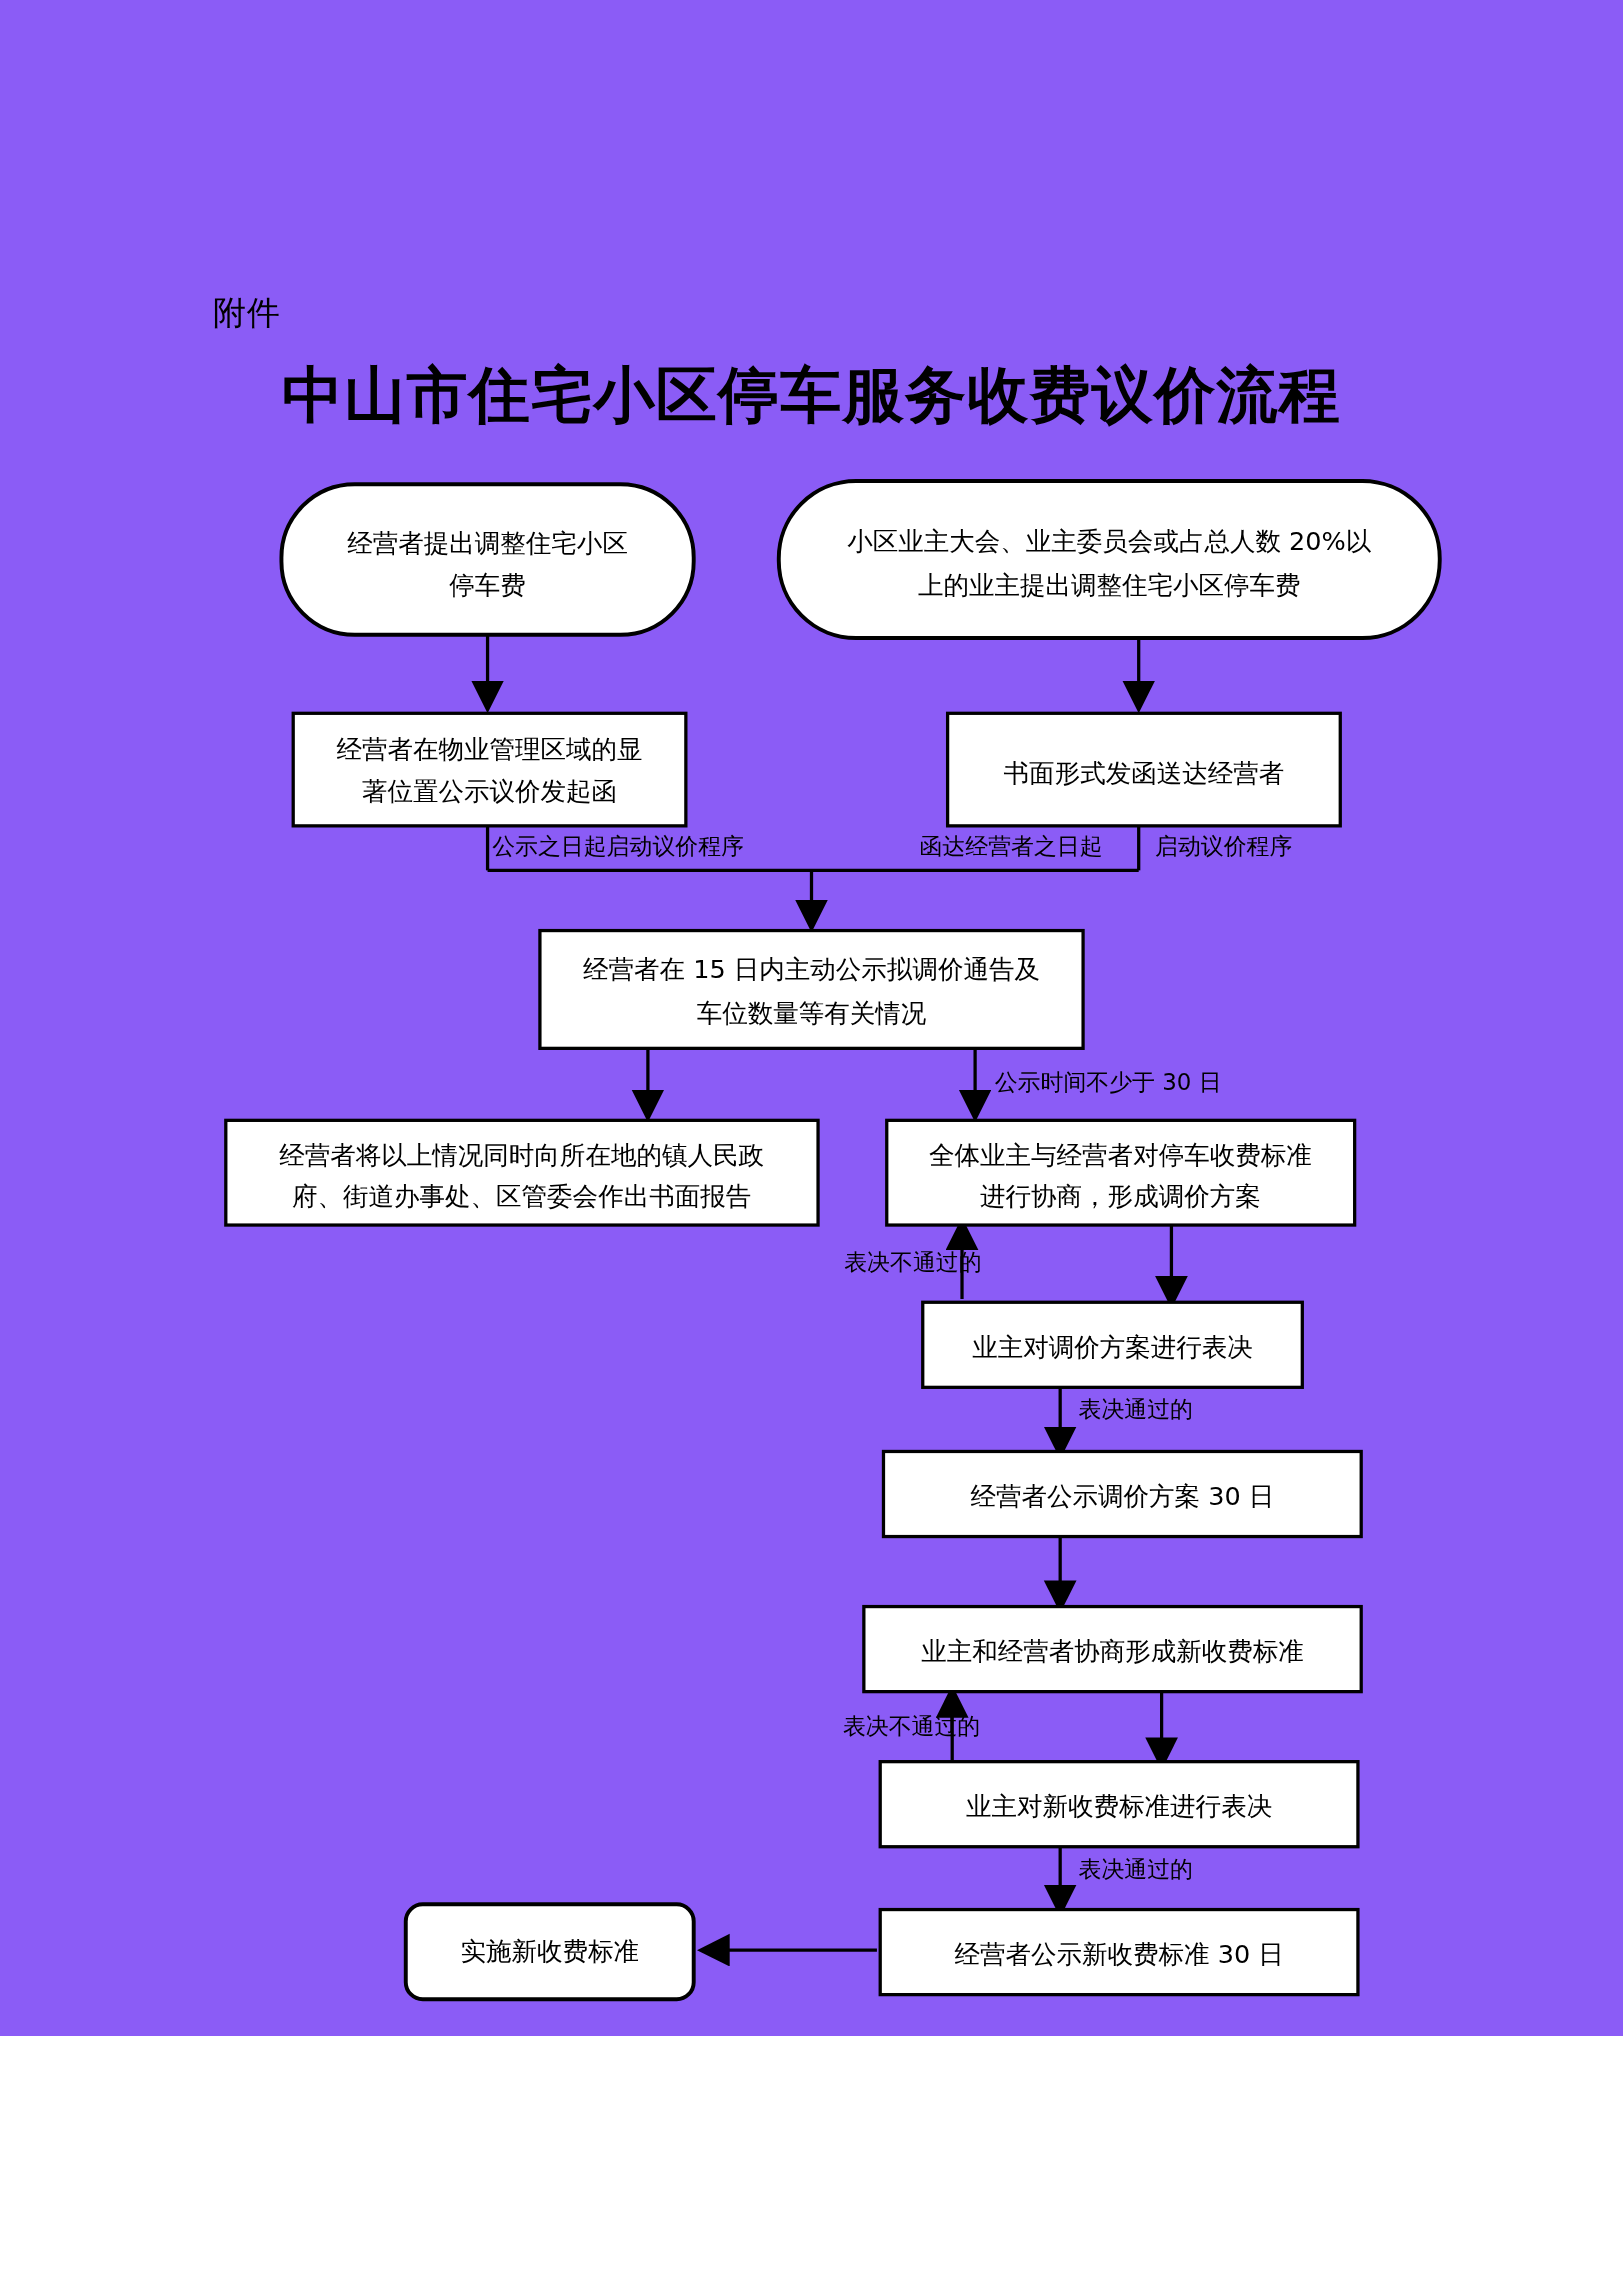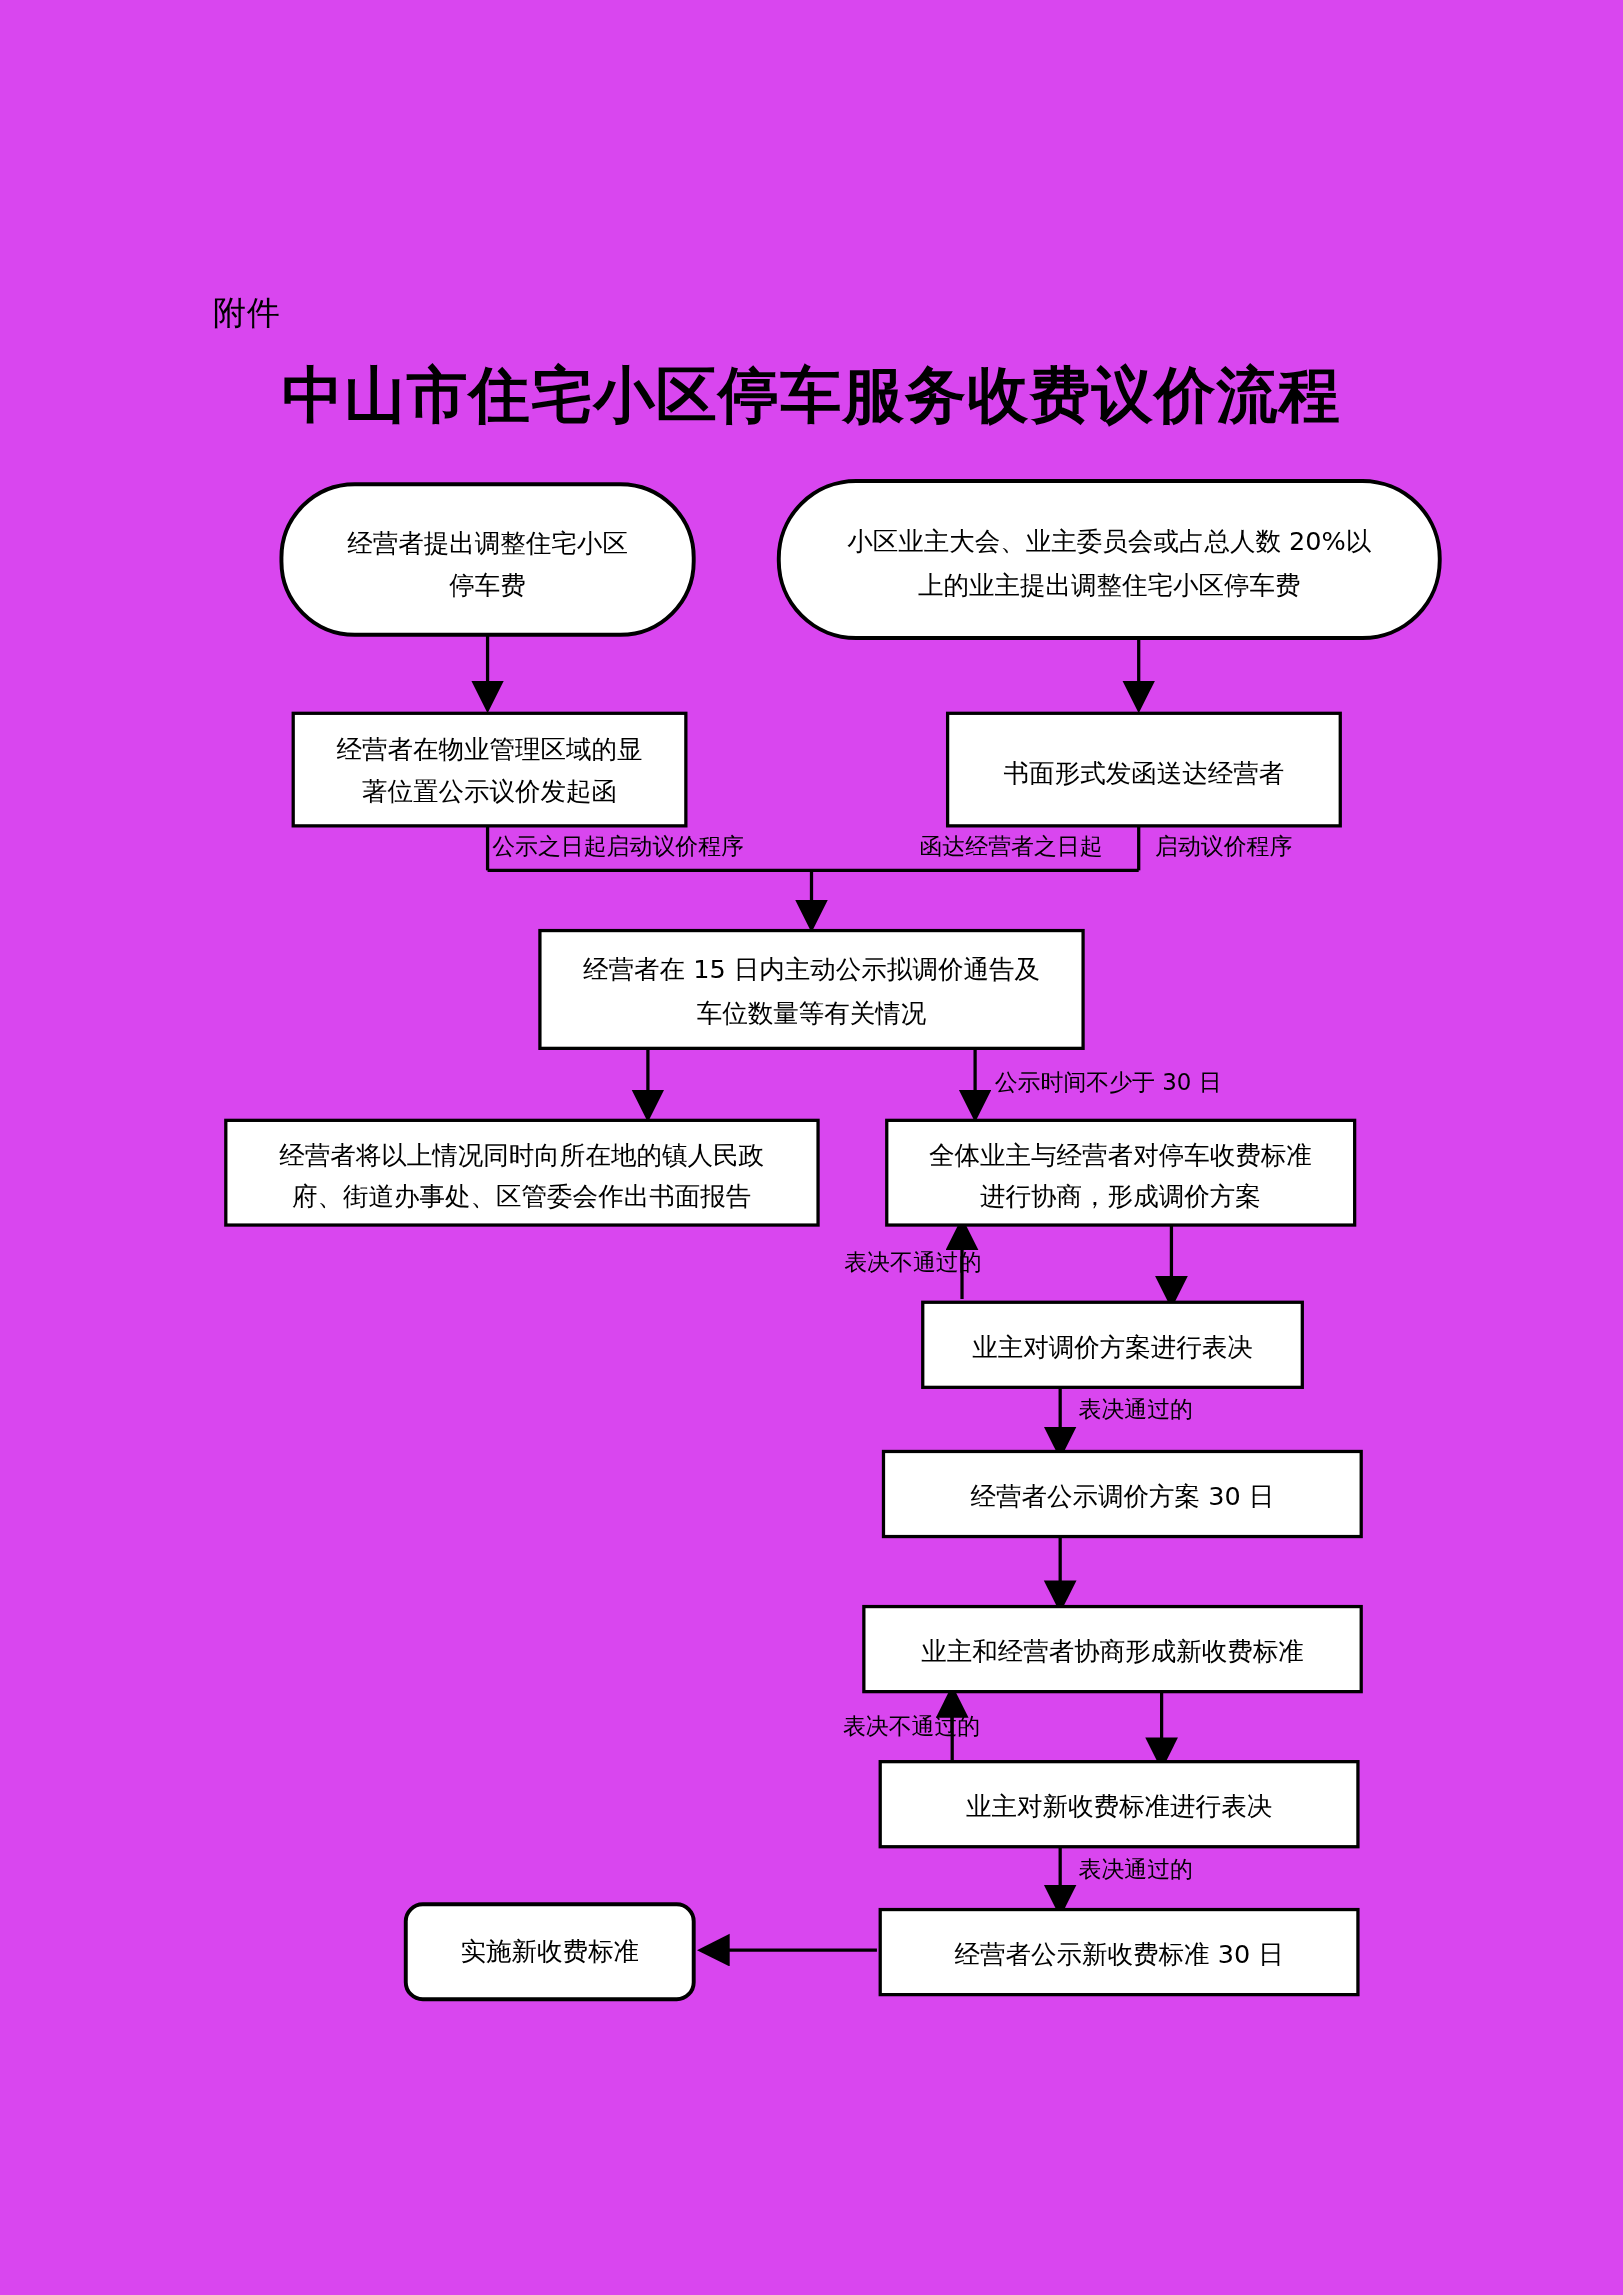--- a/index.html
+++ b/index.html
@@ -4,21 +4,21 @@
 <title>中山市住宅小区停车服务收费议价流程</title>
 <style>
   html,body{margin:0;padding:0;background:#ffffff;}
   body{
     width:1623px;height:2295px;
     font-family:"DejaVu Sans","Liberation Sans",sans-serif;
     color:#000;
     position:relative;
     overflow:hidden;
   }
-  .page{position:relative;width:1623px;height:2295px;background:#d946ef;}
+  .page{position:relative;width:1623px;height:2036px;background:#8b5cf6;}
   .attach-label{
     position:absolute;left:213px;top:296px;
     font-size:33px;line-height:1;
     font-family:"DejaVu Sans","Liberation Sans",sans-serif;
     letter-spacing:0.7px;
     white-space:nowrap;
   }
   .doc-title{
     position:absolute;left:0;top:364px;width:1623px;
     text-align:center;

